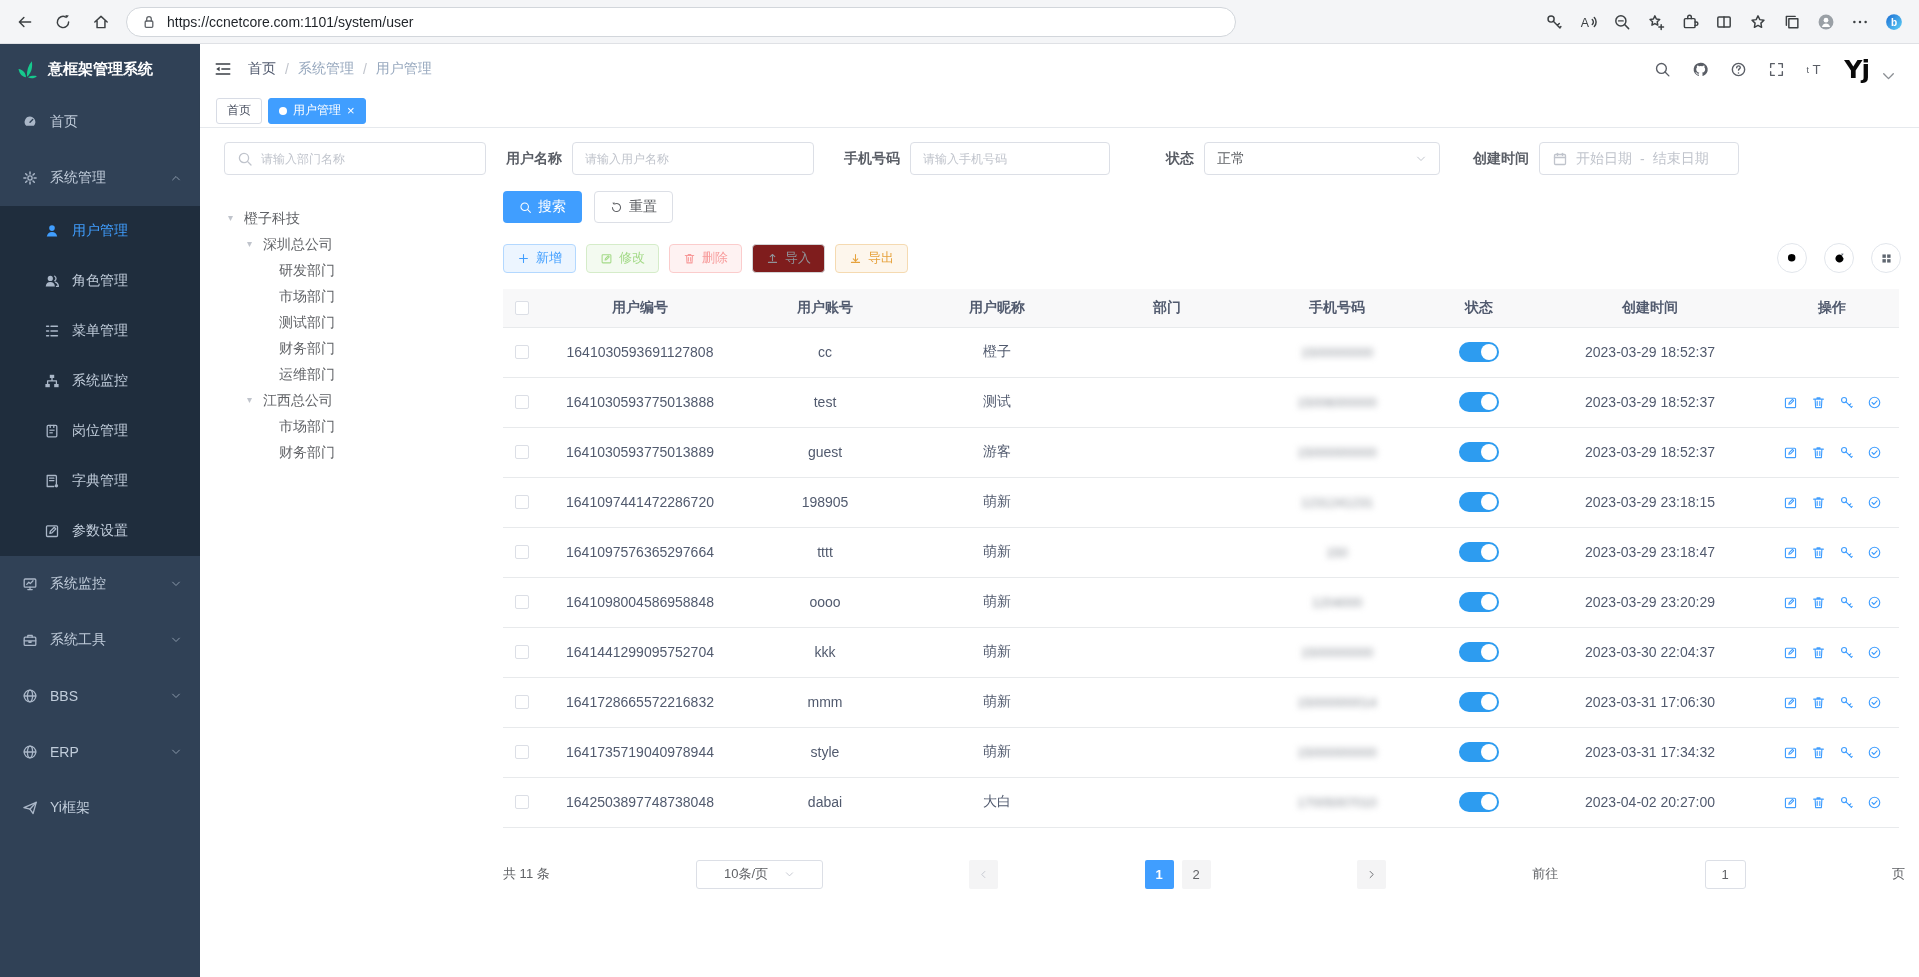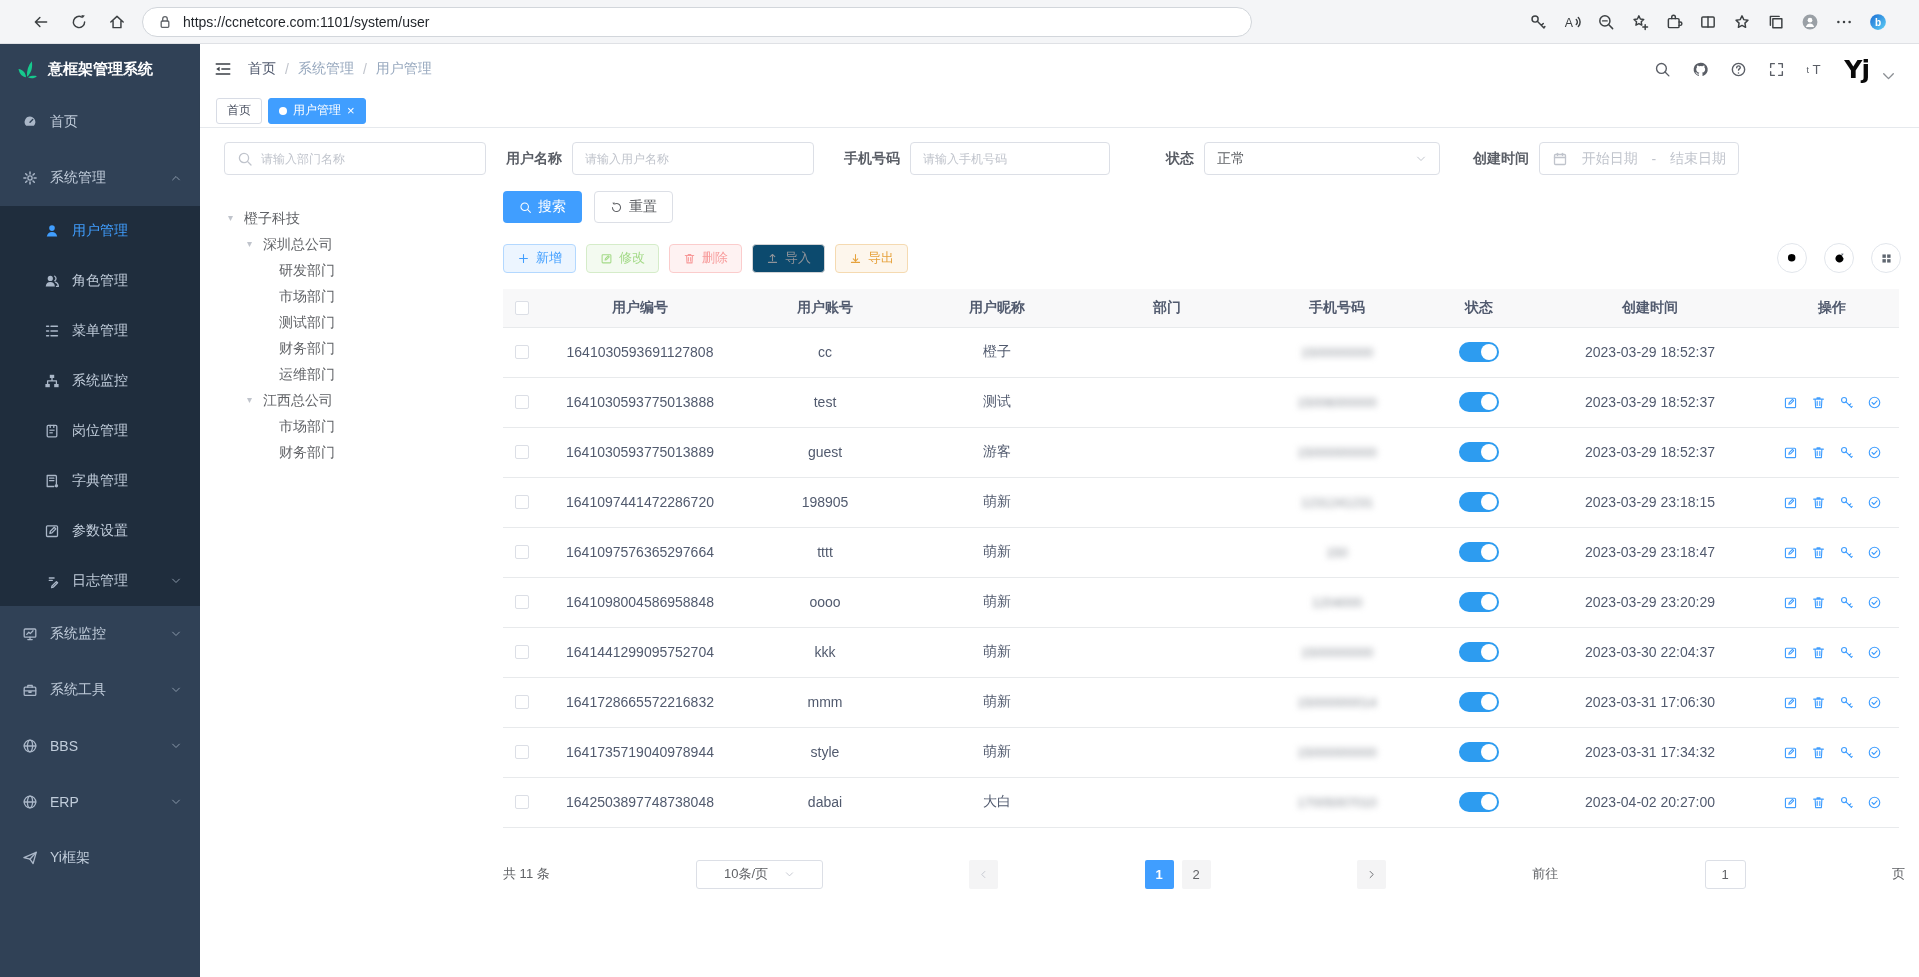--- a/index.html
+++ b/index.html
@@ -1,21 +1,21 @@
 <!DOCTYPE html>
 <html><head>
 <meta charset="utf-8">
 <style>
 *{box-sizing:border-box;margin:0;padding:0}
 html,body{width:1919px;height:977px;overflow:hidden}
 body{font-family:"Liberation Sans","DejaVu Sans",sans-serif;font-size:14px;color:#333;background:#fff}
 .ico{display:inline-flex}
 .ico svg,[data-icon] svg{width:16px;height:16px;stroke:currentColor;fill:none;stroke-width:1.3;stroke-linecap:round;stroke-linejoin:round;display:block}
 
-.browser{height:44px;background:#f4f5f7;border-bottom:1px solid #dfe1e5;display:flex;align-items:center;padding:0 32px;gap:16px}
+.browser{height:44px;background:#f4f5f7;border-bottom:1px solid #dfe1e5;display:flex;align-items:center;padding:0 16px;gap:16px}
 .b-nav{display:flex;gap:20px;align-items:center;color:#3c4043}
 .b-nav .ico svg{width:18px;height:18px}
 .url-pill{flex:1;max-width:1110px;height:30px;background:#fff;border:1px solid #d2d6db;border-radius:16px;display:flex;align-items:center;padding:0 14px;gap:10px;color:#1f2328;font-size:14px}
 .url-pill .ico{color:#5f6368}
 .b-icons{display:flex;gap:16px;align-items:center;margin-left:auto;color:#3c4043}
 .b-icons .ico svg{width:18px;height:18px}
 
 .app{display:flex;height:933px}
 .sidebar{width:200px;background:#304156;flex-shrink:0;color:#c0ccda;font-size:14px}
 .logo-row{height:50px;display:flex;align-items:center;gap:10px;padding-left:16px}
@@ -53,39 +53,39 @@
 .filter-row{display:flex;align-items:center;height:33px}
 .f-label{font-weight:bold;color:#5a5e66;margin-right:10px;font-size:14px;white-space:nowrap}
 .ml20{margin-left:20px}.ml30{margin-left:30px}.ml56{margin-left:56px}.ml33{margin-left:33px}
 .f-box{height:33px;border:1px solid #dcdfe6;border-radius:4px;display:flex;align-items:center;padding:0 12px;gap:8px;background:#fff;color:#606266}
 .f-box input{border:none;outline:none;flex:1;font-size:12px;color:#606266;font-family:inherit;min-width:0;background:transparent}
 .f-box input::placeholder{color:#c0c4cc}
 .f-box .ico{color:#c0c4cc}
 .w262{width:262px}.w242{width:242px}.w240{width:200px}.w236{width:236px}
 .f-select{justify-content:space-between;cursor:pointer}
 .f-select .chev svg{width:12px;height:12px}
-.f-date{justify-content:space-between;cursor:pointer}
+.f-date{cursor:pointer}
 .ph{color:#c0c4cc;font-size:14px}
 .body-row{display:flex;margin-top:12px}
 .tree-col{width:279px;flex-shrink:0;padding-top:18px}
 .tree-item{line-height:26px;color:#606266;font-size:14px;display:flex;align-items:center;gap:6px;cursor:pointer;white-space:nowrap}
 .tree-item .caret{color:#c0c4cc;font-size:10px;width:10px;display:inline-block}
 .main-col{flex:1;min-width:0}
 .search-row{display:flex;gap:12px;margin-top:4px}
 .btn{height:32px;border-radius:4px;display:inline-flex;align-items:center;gap:6px;padding:0 15px;font-size:14px;cursor:pointer;border:1px solid transparent;font-family:inherit}
 .btn .ico svg{width:13px;height:13px}
 .btn-primary{background:#409eff;color:#fff}
 .btn-plain{background:#fff;border-color:#dcdfe6;color:#606266}
 .toolbar-row{display:flex;gap:19px;margin-top:20px;align-items:center}
 .btn-sm{height:29px;padding:0 13px;font-size:13px;border-radius:4px;display:inline-flex;align-items:center;gap:6px;border:1px solid;cursor:pointer;font-family:inherit;background:#fff}
 .btn-sm .ico svg{width:13px;height:13px}
 .b-add{background:#ecf5ff;border-color:#b3d8ff;color:#409eff}
 .b-modify{background:#f0f9eb;border-color:#c8e6b8;color:#85ce61;opacity:.75}
 .b-delete{background:#fef0f0;border-color:#fbc4c4;color:#f78989;opacity:.85}
-.b-import{background:#0c4a6e;border-color:#d3d4d6;color:#909399}
+.b-import{background:#7f1d1d;border-color:#d3d4d6;color:#909399}
 .b-export{background:#fdf6ec;border-color:#f5dab1;color:#e6a23c}
 .tool-icons{margin-left:auto;display:flex;gap:17px;margin-right:4px}
 .circle-btn{width:30px;height:30px;border:1px solid #e2e6ec;border-radius:50%;display:flex;align-items:center;justify-content:center;color:#5f6670;background:#fff;cursor:pointer}
 .circle-btn svg{width:13px;height:13px}
 
 table.user-table{width:1396px;border-collapse:collapse;margin-top:16px;table-layout:fixed}
 .user-table th{background:#f8f8f9;color:#515a6e;font-weight:bold;font-size:14px;height:38px;text-align:center;border-bottom:1px solid #e8eaec}
 .user-table td{height:50px;border-bottom:1px solid #e8eaec;color:#515a6e;font-size:14px;text-align:center;overflow:hidden;white-space:nowrap}
 .cbx{width:14px;height:14px;border:1px solid #dcdfe6;border-radius:2px;background:#fff;margin:0 auto;cursor:pointer}
 .blur{filter:blur(3px);color:#8a8f97;font-size:13px}
@@ -308,34 +308,20 @@
             <span>字典管理</span>
           </div>
           <div class="menu-item">
             <span class="ico">
               <svg viewBox="0 0 16 16">
                 <rect x="2.5" y="2.8" width="11" height="10.7" rx="1"></rect>
                 <path d="M5.9 10.3l.5-2.1 3.9-3.9 1.6 1.6-3.9 3.9z"></path>
               </svg>
             </span>
             <span>参数设置</span>
-          </div>
-          <div class="menu-item">
-            <span class="ico">
-              <svg viewBox="0 0 16 16">
-                <rect x="2.8" y="2.2" width="9 .4" height="11.6" rx="1"></rect>
-                <path d="M5.3 5h4.8M5.3 7.4h3M8 13l4.4-4.4 1.2 1.2-4.4 4.4-1.6.4z"></path>
-              </svg>
-            </span>
-            <span>日志管理</span>
-            <span class="ico chev">
-              <svg viewBox="0 0 16 16">
-                <path d="M3.5 5.5L8 10l4.5-4.5"></path>
-              </svg>
-            </span>
           </div>
         </div>
         <div class="menu-item">
           <span class="ico">
             <svg viewBox="0 0 16 16">
               <rect x="2.2" y="3" width="11.6" height="8.2" rx="1"></rect>
               <path d="M5.8 13.6h4.4M8 11.2v2.4M4.8 8.4l2-2.2 1.5 1.4 2.7-2.8"></path>
             </svg>
           </span>
           <span>系统监控</span>

